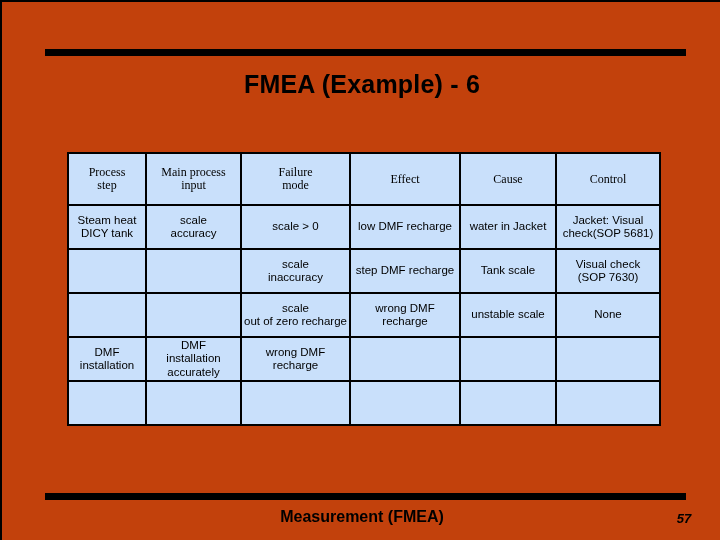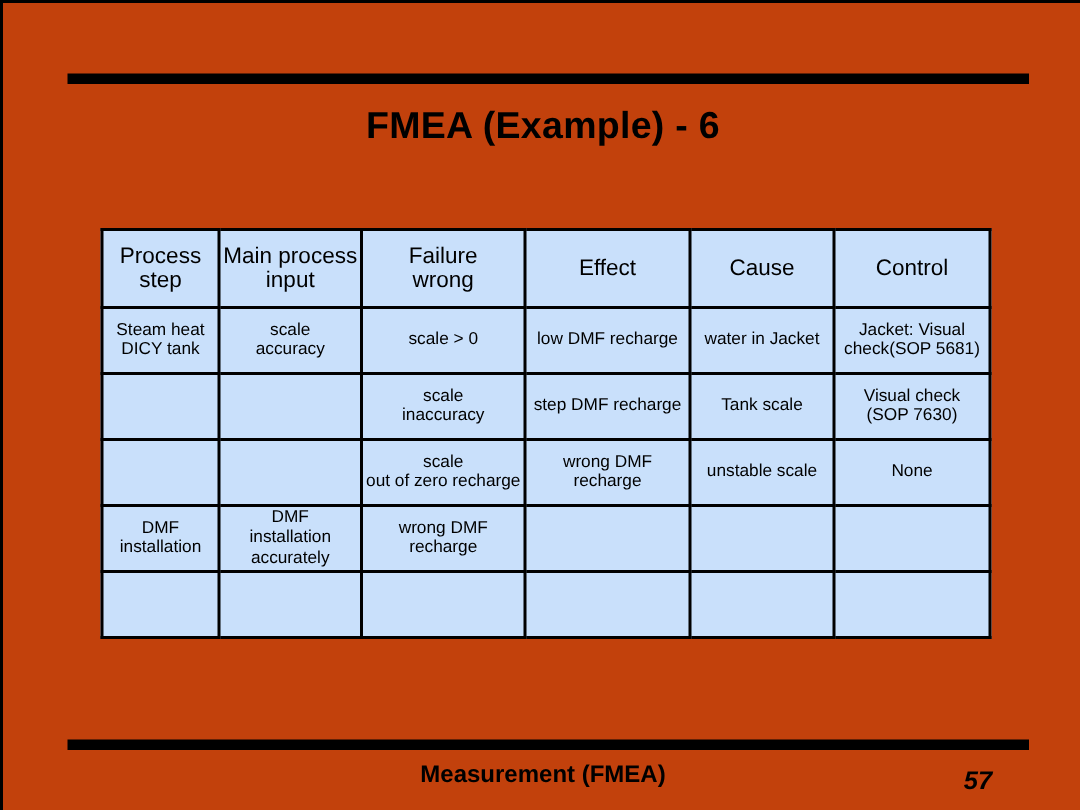--- a/index.html
+++ b/index.html
@@ -68,23 +68,24 @@
     background: #c9e0fb;
     text-align: center;
     vertical-align: middle;
     color: #000000;
     overflow: visible;
     white-space: nowrap;
     padding: 0 1px;
   }
   table.fmea tr.header-row td {
     height: 50px;
-    font-size: 15px;
+    font-size: 12px;
     line-height: 1.08;
     font-weight: normal;
+    font-family: Liberation Serif, serif;
   }
   table.fmea tr.data-row td {
     height: 42px;
     font-size: 11.5px;
     line-height: 1.15;
   }
   
   col.c0 { width: 78px; }
   col.c1 { width: 95px; }
   col.c2 { width: 109px; }
@@ -100,25 +101,25 @@
     left: 0;
     top: 506px;
     width: 720px;
     text-align: center;
     font-size: 16px;
     font-weight: bold;
     color: #000000;
   }
   #page-number {
     position: absolute;
-    left: 628px;
+    left: 660px;
     top: 509px;
     width: 44px;
     text-align: center;
-    font-size: 17px;
+    font-size: 13px;
     font-weight: bold;
     font-style: italic;
     color: #000000;
   }
 </style>
 </head>
 <body>
 
 <div id="slide">
 
@@ -141,21 +142,21 @@
           <td>
             <span class="cell-line">Process</span>
             <span class="cell-line">step</span>
           </td>
           <td>
             <span class="cell-line">Main process</span>
             <span class="cell-line">input</span>
           </td>
           <td>
             <span class="cell-line">Failure</span>
-            <span class="cell-line">wrong</span>
+            <span class="cell-line">mode</span>
           </td>
           <td>
             <span class="cell-line">Effect</span>
           </td>
           <td>
             <span class="cell-line">Cause</span>
           </td>
           <td>
             <span class="cell-line">Control</span>
           </td>

